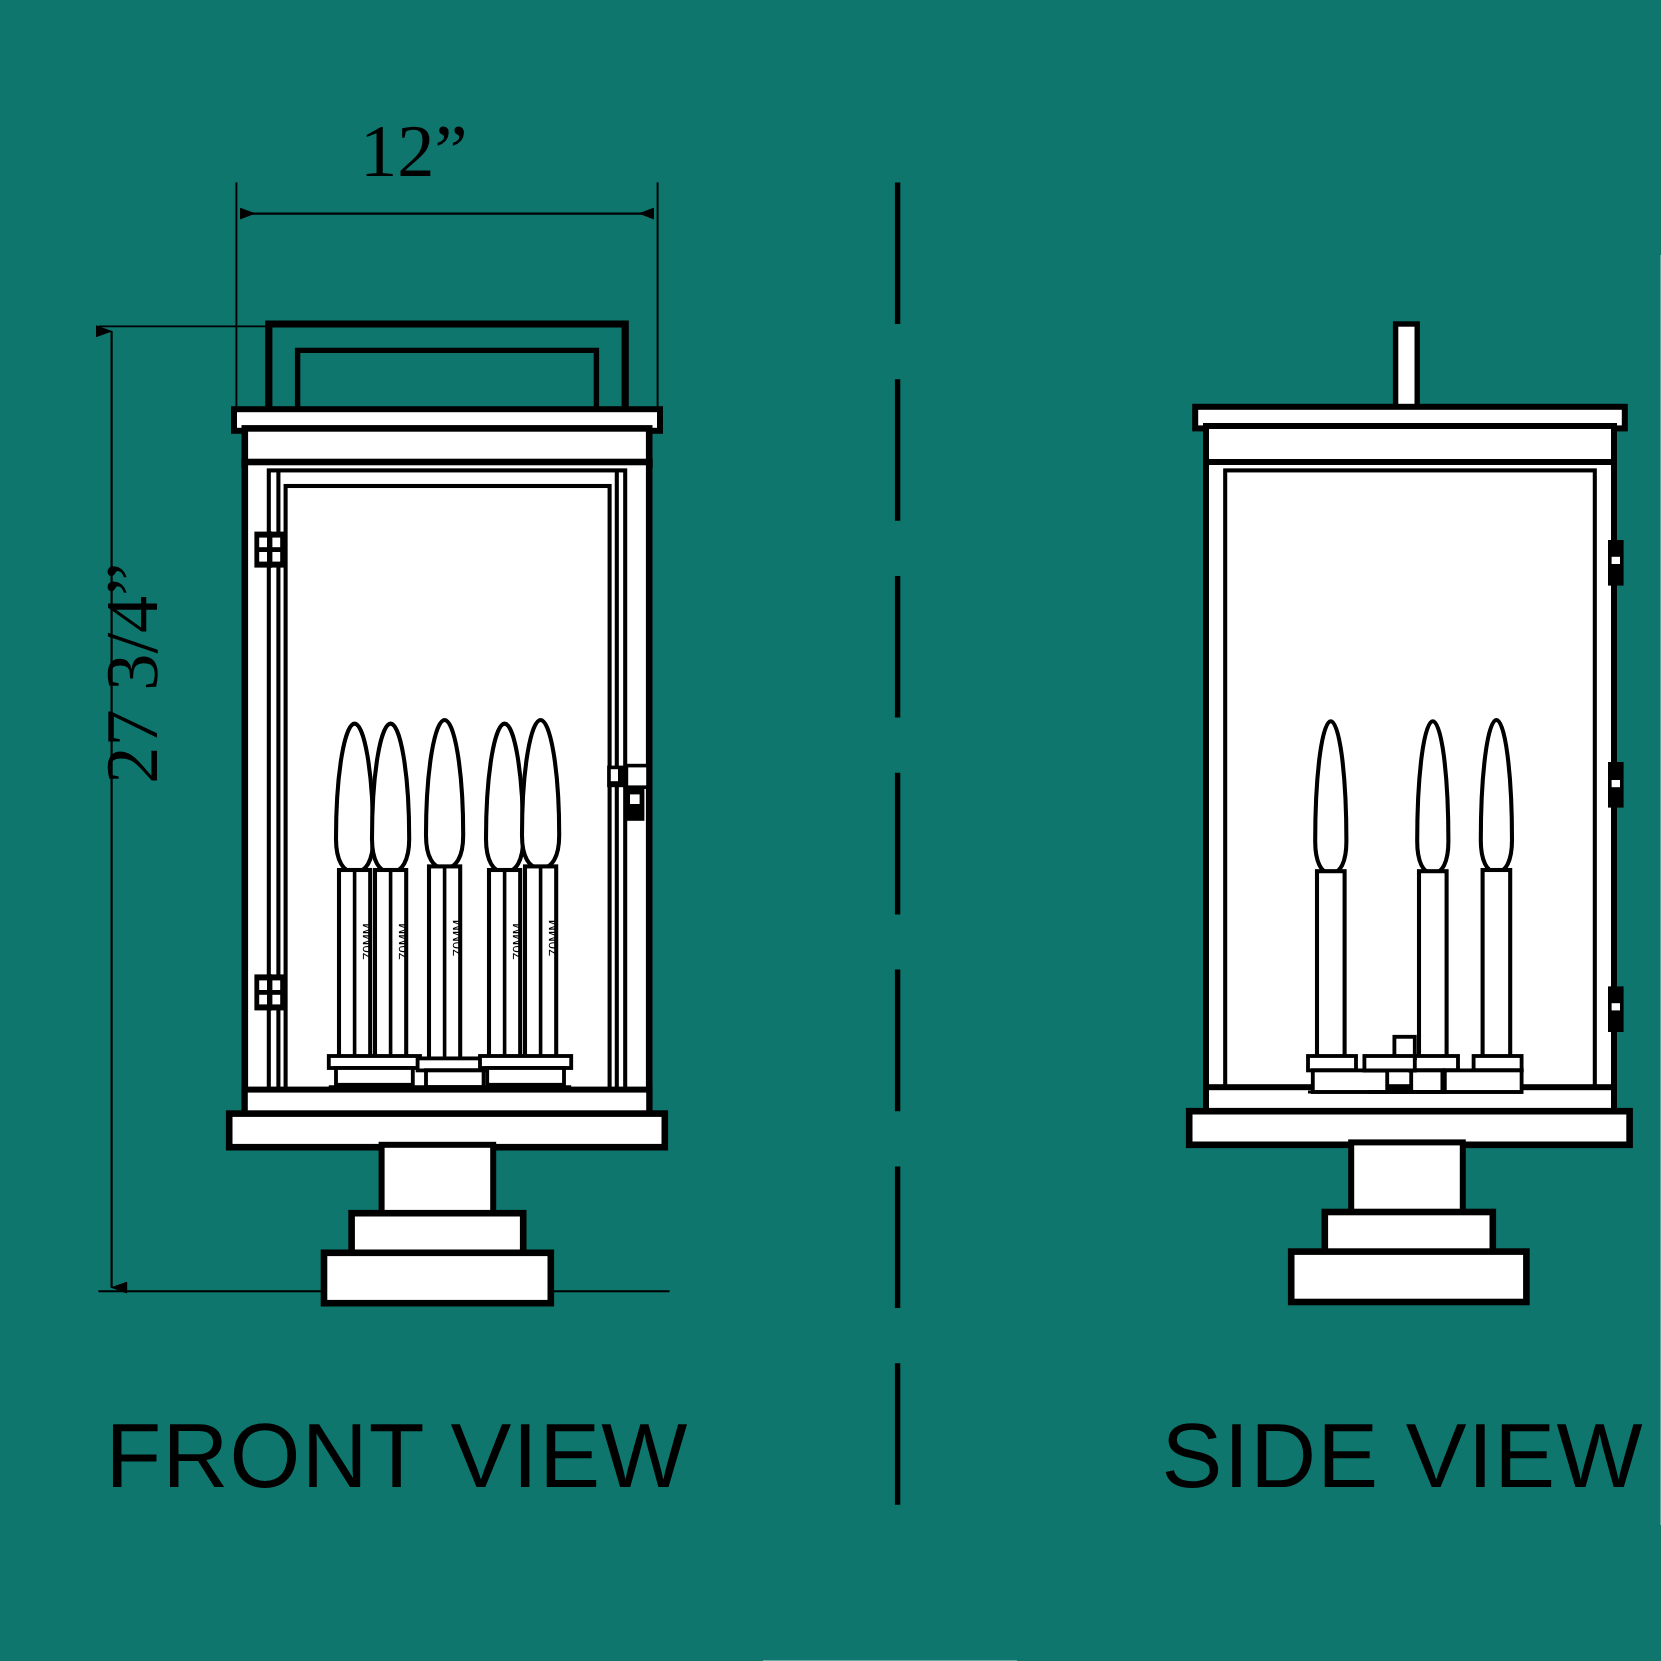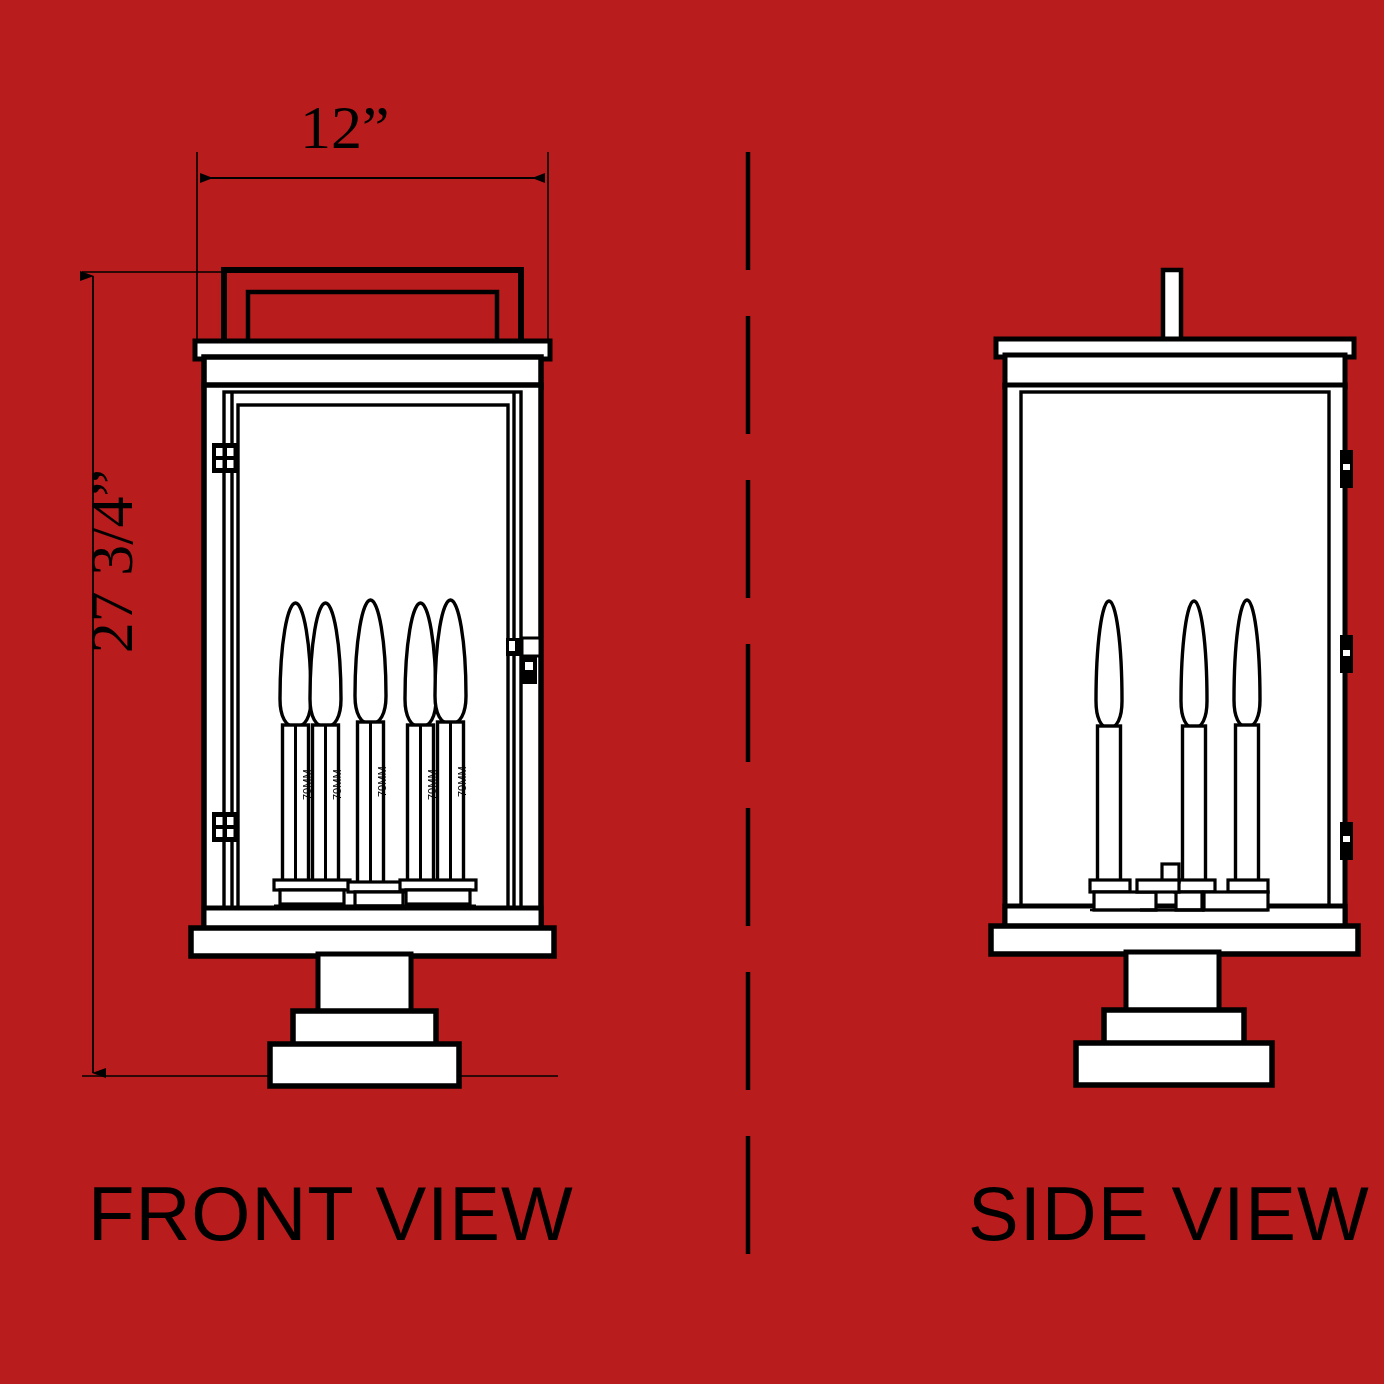--- a/index.html
+++ b/index.html
@@ -4,21 +4,21 @@
 <style>
   html, body {
     margin: 0;
     padding: 0;
     background: #ffffff;
   }
   #page {
     position: relative;
     width: 1384px;
     height: 1384px;
-    background: #b91c1c;
+    background: #0f766e;
     overflow: hidden;
     font-family: "Liberation Sans", sans-serif;
   }
   svg.drawing {
     position: absolute;
     left: 0;
     top: 0;
     width: 1384px;
     height: 1384px;
     display: block;

